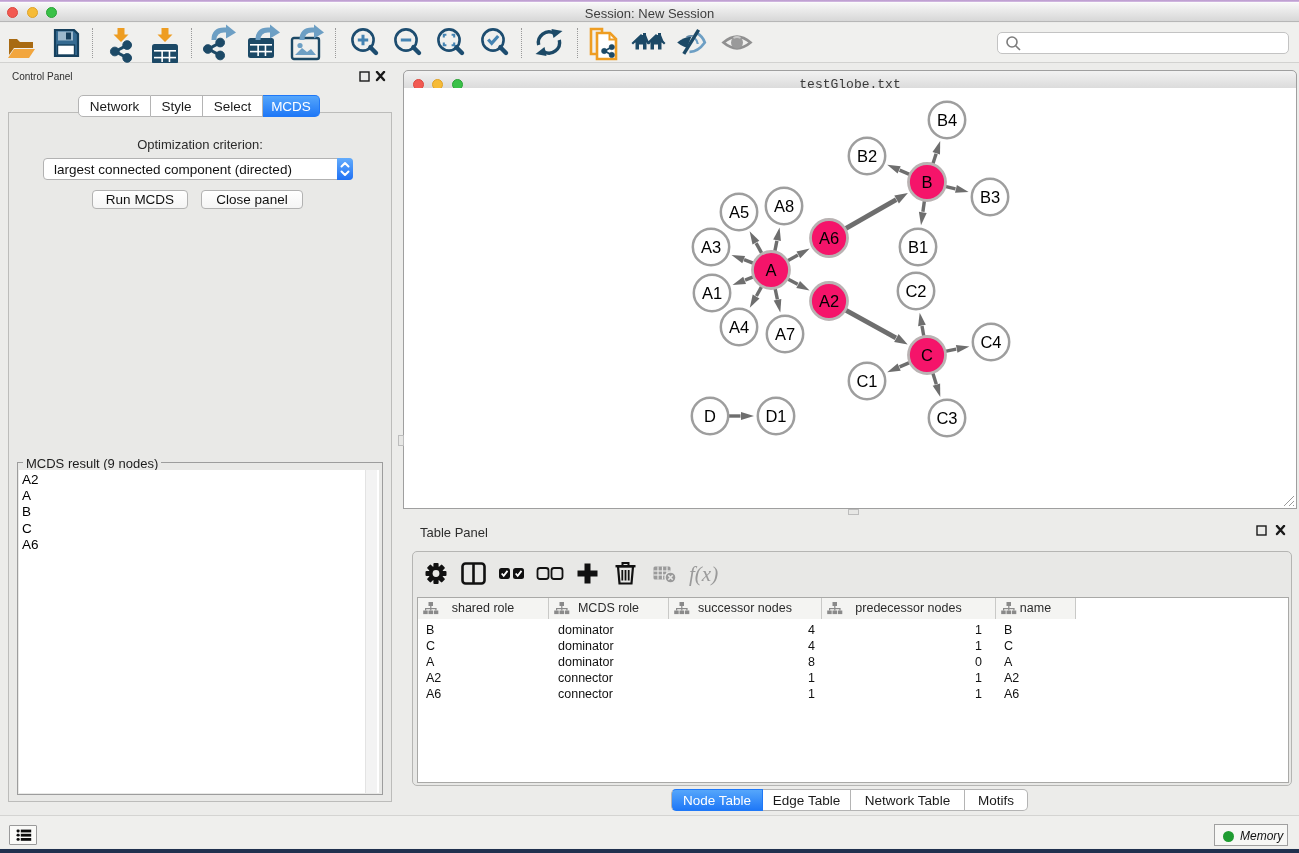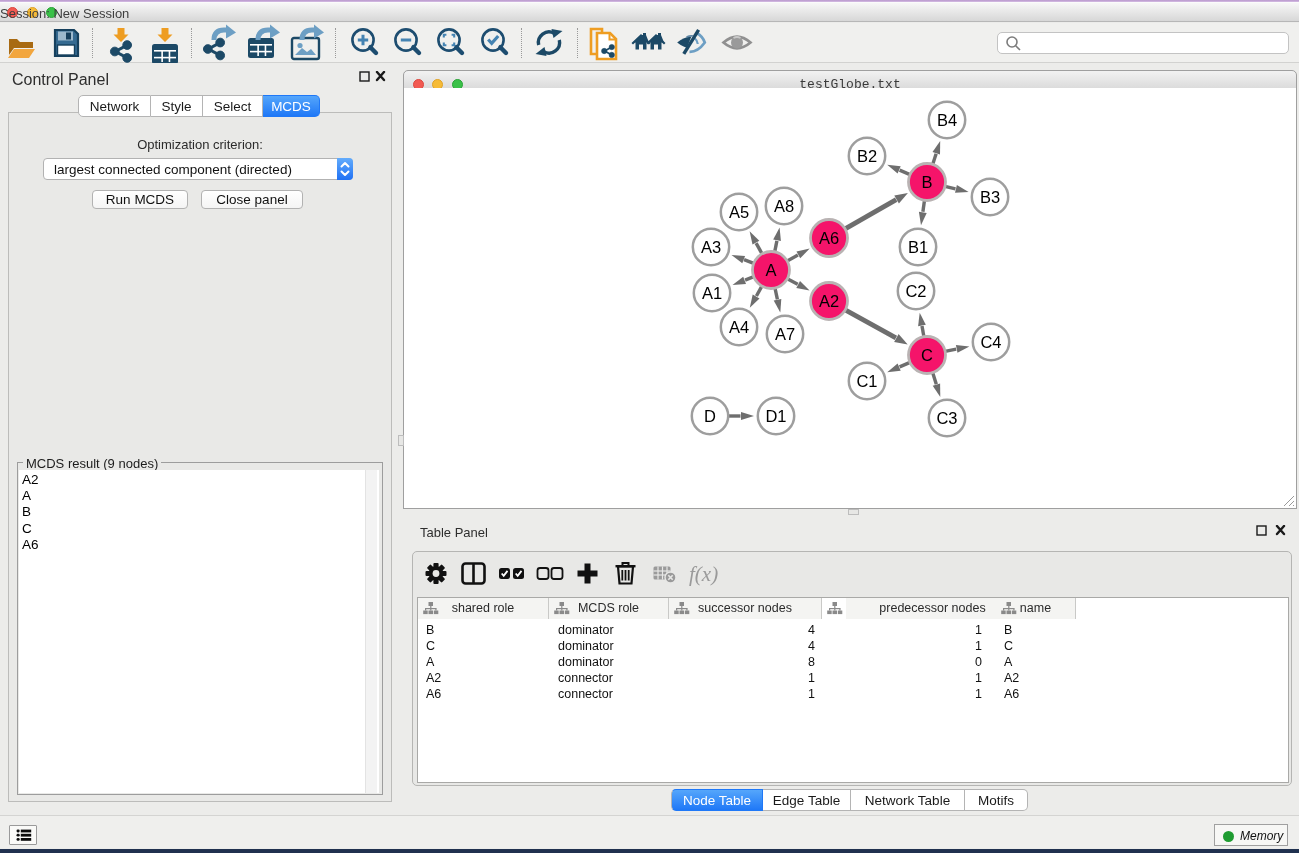--- a/index.html
+++ b/index.html
@@ -7,37 +7,37 @@
   body { font-family:"Liberation Sans", sans-serif; position:relative; background:#ececea; }
   .abs { position:absolute; }
 
   
   #topstrip { left:0; top:0; width:1299px; height:2px;
     background:linear-gradient(#b897cc,#d5bde4); }
   #topwhite { left:0; top:2px; width:1299px; height:1px; background:#fbfbfb; }
   #titlebar { left:0; top:3px; width:1299px; height:19px;
     background:linear-gradient(#f7f7f7,#d7d7d7);
     border-bottom:1px solid #b7b7b7; }
-  #titlebar .title { position:absolute; left:0; right:0; top:3px; 
+  #titlebar .title { position:absolute; left:0; right:0; top:3px; text-align:center;
     font-size:13px; color:#3e3e3e; }
   .tl { position:absolute; border-radius:50%; width:11px; height:11px; }
   .tl.r { background:#f25a52; border:1px solid #dc4840; }
   .tl.y { background:#f6bb37; border:1px solid #dfa227; }
   .tl.g { background:#3ac148; border:1px solid #2aa337; }
 
   #toolbar { left:0; top:23px; width:1299px; height:40px; background:#f0f0ee;
     border-bottom:1px solid #d2d2d0; }
   .tsep { position:absolute; top:5px; height:30px; width:0;
     border-left:1px dotted #9a9a9a; }
 
   #searchbox { position:absolute; left:997px; top:9px; width:292px; height:22px;
     background:#fff; border:1px solid #c3c3c3; border-radius:5px; }
 
   
-  #cp-title { left:12px; top:71px; font-size:16px; color:#2e2e2e; }
+  #cp-title { left:12px; top:71px; font-size:10px; color:#2e2e2e; }
   #cp-body { left:8px; top:112px; width:384px; height:690px; background:#e9e9e7;
     border:1px solid #bcbcba; }
   .seg { position:absolute; display:flex; }
   .seg .sbtn { height:22px; background:#fff; border:1px solid #b4b4b4; border-left:none;
     font-size:13.5px; color:#1a1a1a; display:flex; align-items:center; justify-content:center; }
   .seg .sbtn:first-child { border-left:1px solid #b4b4b4; border-radius:5px 0 0 5px; }
   .seg .sbtn:last-child { border-radius:0 5px 5px 0; }
   .seg .sel { background:linear-gradient(#55a6fb,#1f78f7); border-color:#1f78f7; color:#fff; }
 
   #opt-label { left:9px; top:137px; width:382px; text-align:center; font-size:13px; color:#2b2b2b; }
@@ -483,21 +483,21 @@
 <rect x="5.2" y="4" width="1.2" height="2.2"></rect>
 <rect x="0" y="6" width="11.5" height="1.2"></rect>
 <rect x="0" y="6.5" width="1.2" height="2"></rect>
           <rect x="5.2" y="6.5" width="1.2" height="2"></rect>
           <rect x="10.3" y="6.5" width="1.2" height="2"></rect>
 <rect x="-1.8" y="8.5" width="4.5" height="3.6"></rect>
           <rect x="3.5" y="8.5" width="4.5" height="3.6"></rect>
           <rect x="8.8" y="8.5" width="4.5" height="3.6"></rect>
 </g>
       </svg>
-      <div class="th" style="left:428px; width:174px;">
+      <div class="th" style="left:404px; width:174px;">
         <div class="lbl">predecessor nodes</div>
       </div>
       <svg class="abs" style="left:411px; top:4px; overflow:visible" width="16" height="15">
         <g transform="translate(0,0)" fill="#8a8a8a">
 <rect x="3.5" y="0" width="4.5" height="4"></rect>
 <rect x="5.2" y="4" width="1.2" height="2.2"></rect>
 <rect x="0" y="6" width="11.5" height="1.2"></rect>
 <rect x="0" y="6.5" width="1.2" height="2"></rect>
           <rect x="5.2" y="6.5" width="1.2" height="2"></rect>
           <rect x="10.3" y="6.5" width="1.2" height="2"></rect>

